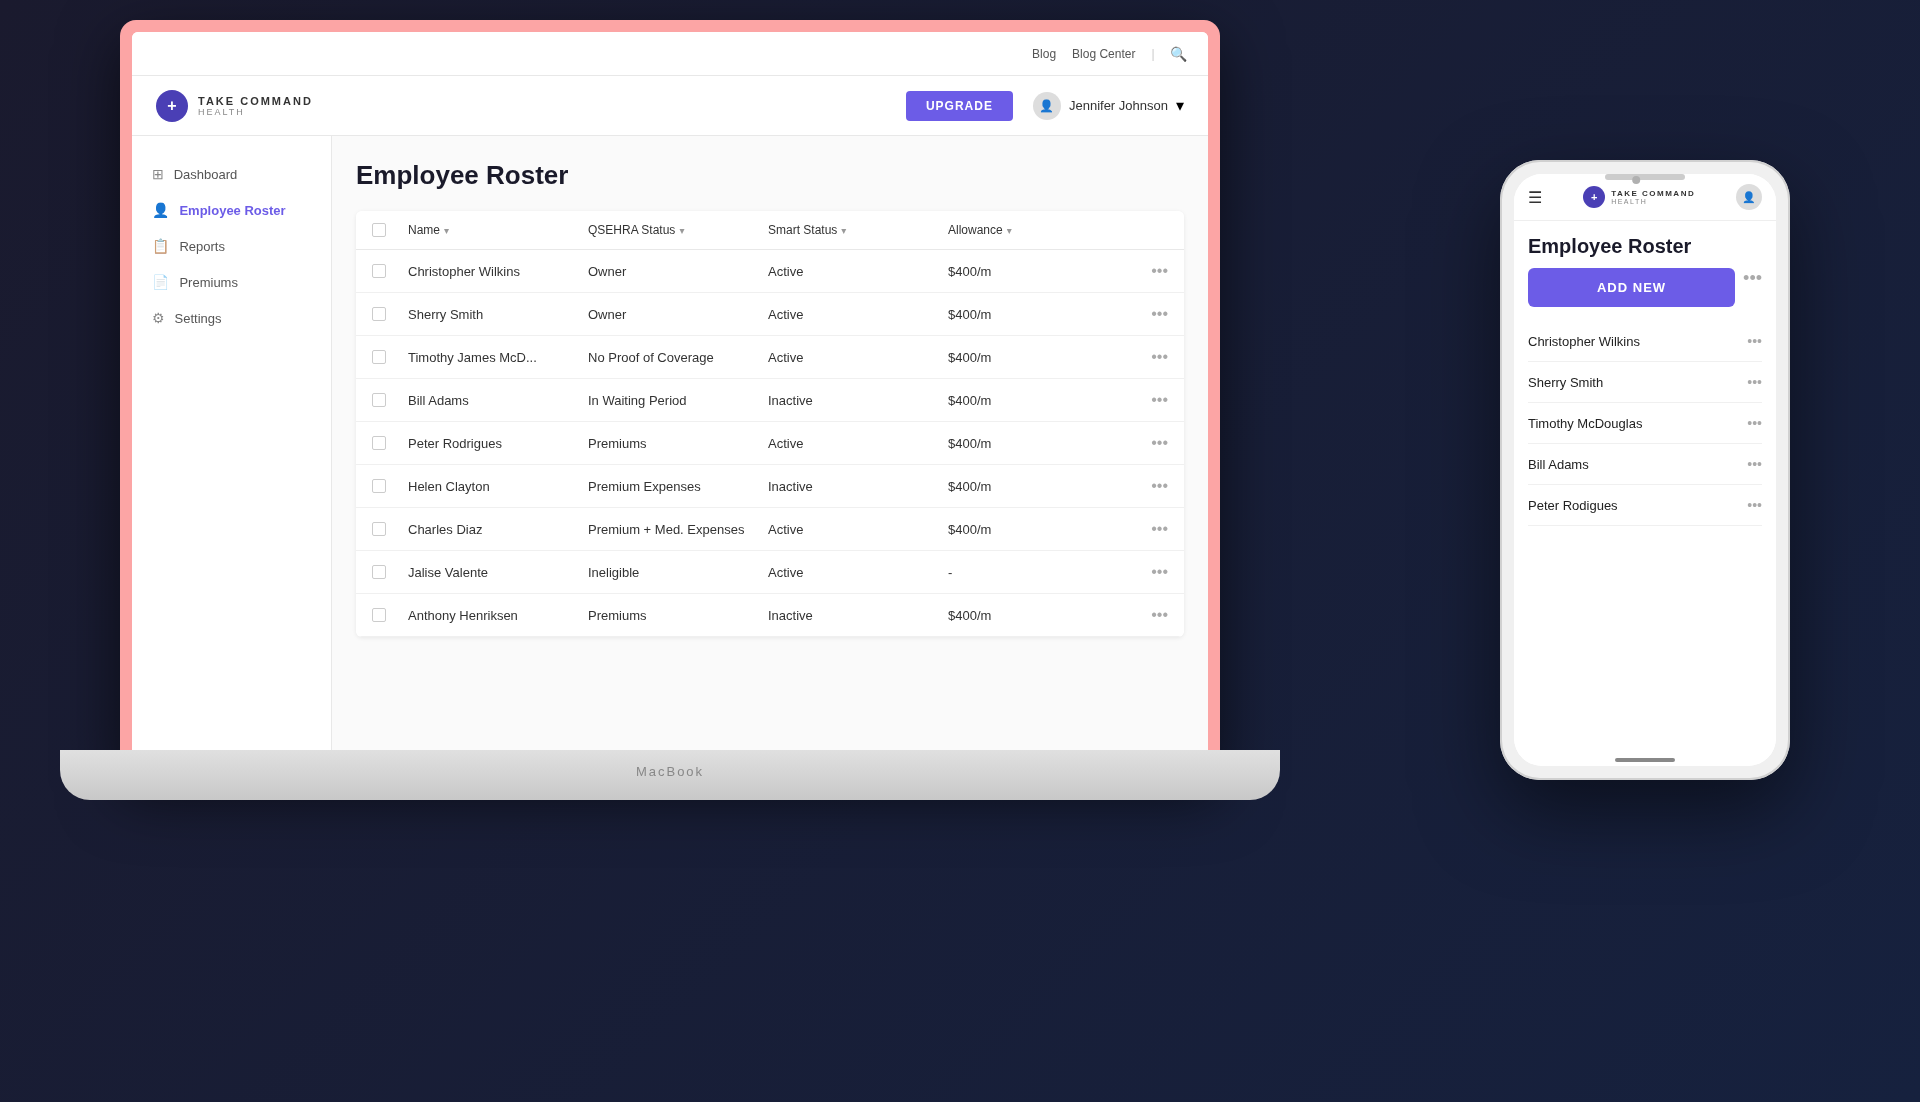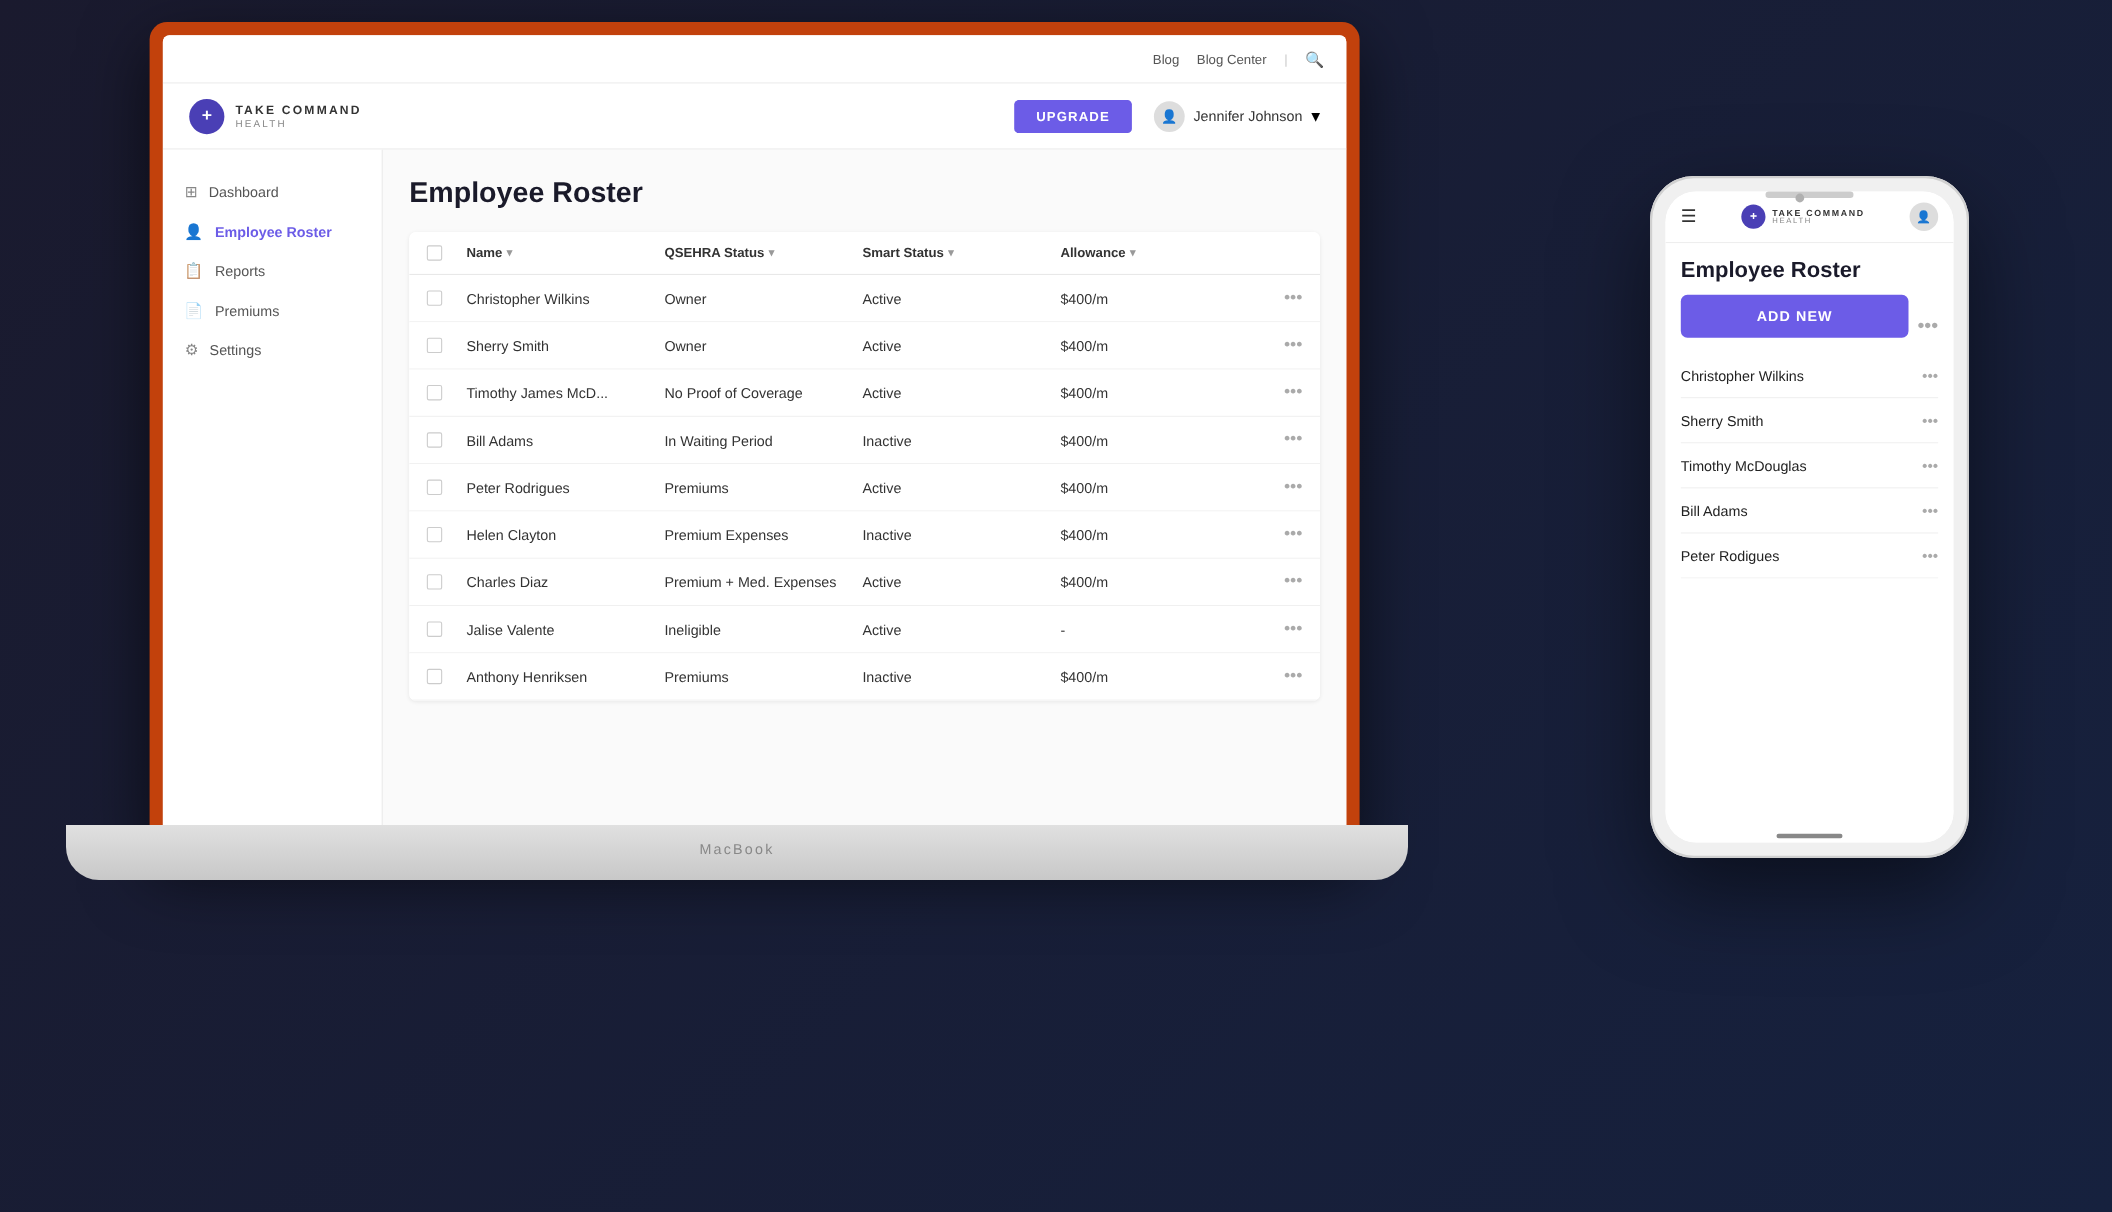--- a/index.html
+++ b/index.html
@@ -28,24 +28,24 @@
     .laptop {
       position: absolute;
       left: 120px;
       top: 20px;
       width: 1160px;
       height: 820px;
     }
 
     .laptop-screen-border {
       position: absolute;
-      top: 0; left: 16px;
+      top: 0; left: 0;
       width: 1100px;
       height: 756px;
-      background: #c2410c;
+      background: #fca5a5;
       border-radius: 16px;
       padding: 12px;
       box-shadow: 0 20px 60px rgba(0,0,0,0.6);
     }
 
     .laptop-screen {
       width: 100%;
       height: 100%;
       background: #fff;
       border-radius: 6px;
@@ -271,21 +271,21 @@
     .table-header {
       display: grid;
       grid-template-columns: 36px 1fr 1fr 1fr 1fr 40px;
       padding: 12px 16px;
       border-bottom: 1px solid #e8e8e8;
       background: #fff;
     }
 
     .th {
       font-size: 12px;
-      font-weight: 700;
+      font-weight: 400;
       color: #333;
       display: flex;
       align-items: center;
       gap: 4px;
     }
 
     .th-arrow {
       font-size: 10px;
       color: #999;
     }
@@ -699,21 +699,21 @@
             <div>
               <div class="phone-logo-text">TAKE COMMAND</div>
               <div class="phone-logo-sub">HEALTH</div>
             </div>
           </div>
           <div class="phone-avatar">👤</div>
         </div>
 
         <div class="phone-page-title">Employee Roster</div>
 
-        <div style="display:flex; align-items:flex-end; padding: 0 14px 14px; gap:8px;">
+        <div style="display:flex; align-items:flex-start; padding: 0 14px 14px; gap:8px;">
           <button class="phone-add-new-btn" style="margin:0;flex:1;">ADD NEW</button>
           <span style="color:#aaa; font-size:18px; cursor:pointer;">•••</span>
         </div>
 
         <div class="phone-employee-list" id="phone-list">
             <div class="phone-employee-item">
       <span class="phone-employee-name">Christopher Wilkins</span>
       <span class="phone-more">•••</span>
     </div>
             <div class="phone-employee-item">

